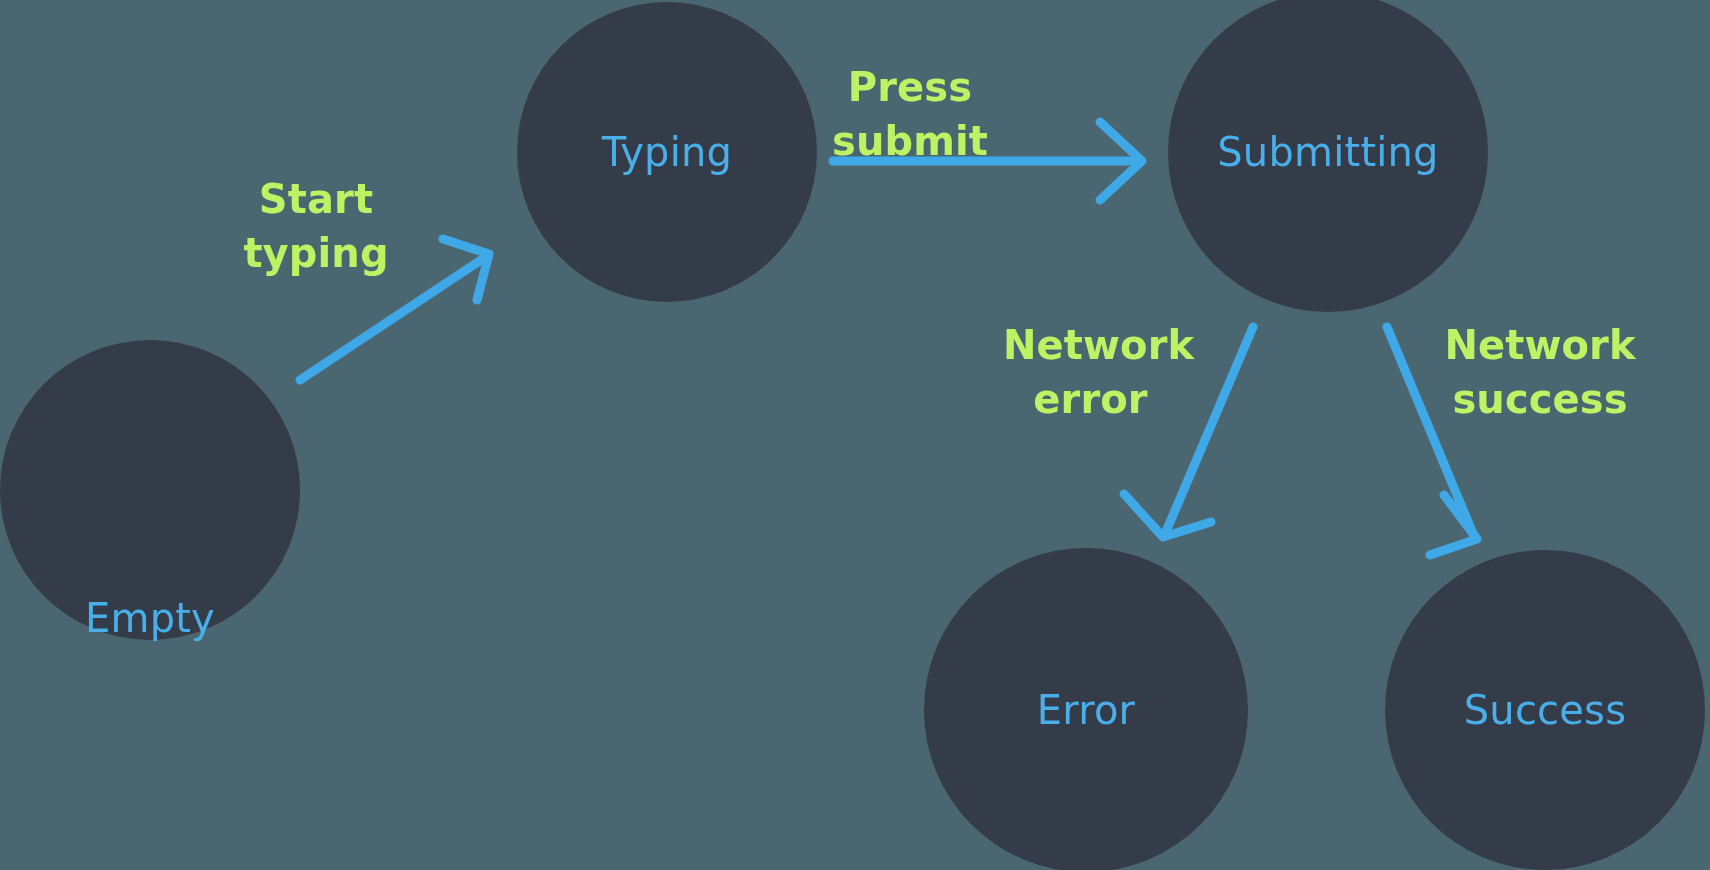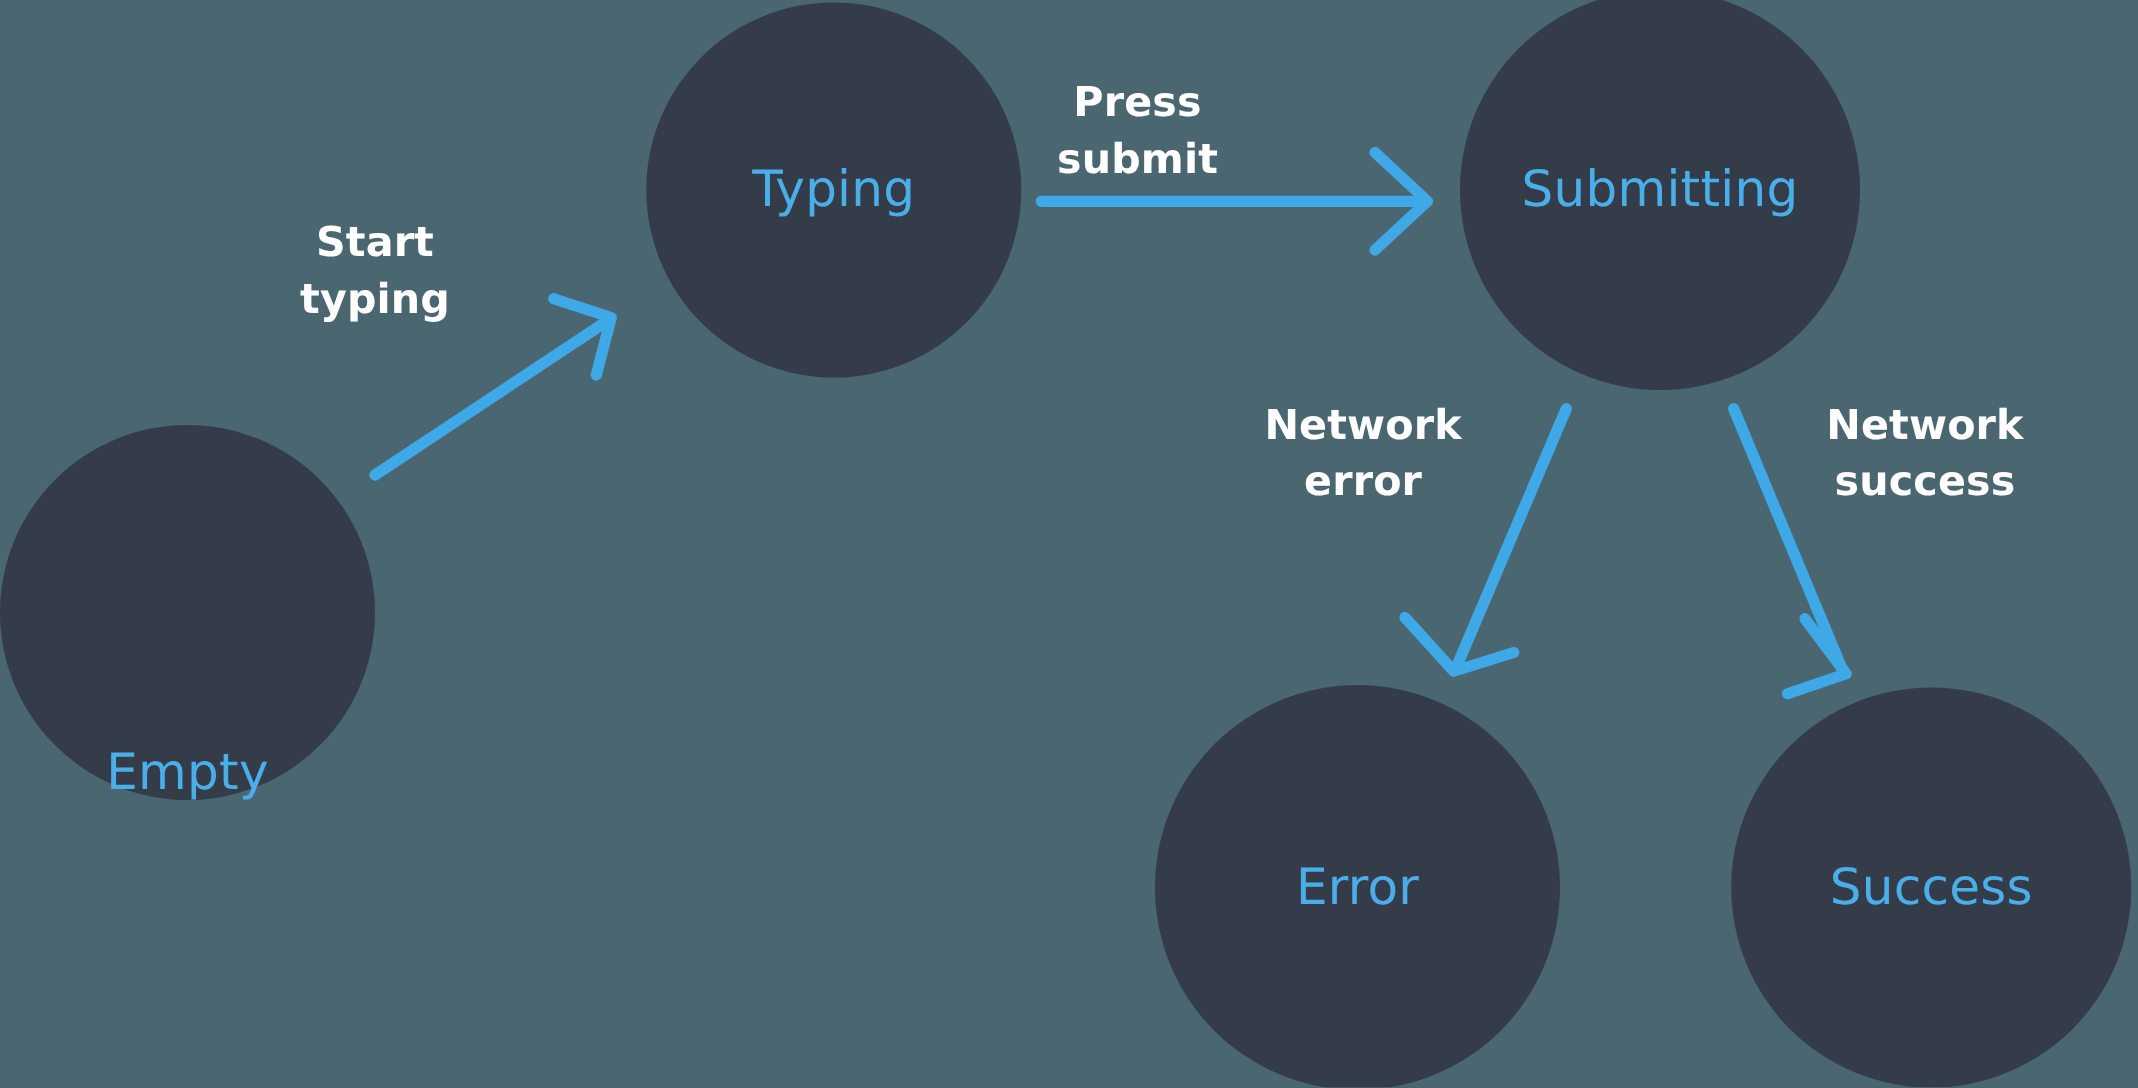--- a/index.html
+++ b/index.html
@@ -35,22 +35,22 @@
     color: #4aaee8;
     font-size: 40px;
     font-weight: 400;
     letter-spacing: 0.2px;
     white-space: nowrap;
     text-align: center;
     line-height: 1.1;
   }
   .edge-label {
     position: absolute;
-    color: #ffffff;
-    font-size: 33px;
+    color: #bef264;
+    font-size: 40px;
     font-weight: 700;
     line-height: 1.35;
     text-align: center;
     white-space: pre-line;
     letter-spacing: 0.1px;
   }
 </style>
 </head>
 <body>
 
@@ -94,21 +94,21 @@
   </div>
 
   <div class="state-node" style="left:924px; top:548px; width:324px; height:324px;">
     <span class="state-label">Error</span>
   </div>
 
   <div class="state-node" style="left:1385px; top:550px; width:320px; height:320px;">
     <span class="state-label">Success</span>
   </div>
 
-  <div class="edge-label" style="left:220px; top:172px; width:160px;">Start
+  <div class="edge-label" style="left:236px; top:172px; width:160px;">Start
 typing</div>
 
   <div class="edge-label" style="left:790px; top:60px; width:240px;">Press submit</div>
 
   <div class="edge-label" style="left:1003px; top:318px; width:175px;">Network
 error</div>
 
   <div class="edge-label" style="left:1440px; top:318px; width:200px;">Network
 success</div>
 

